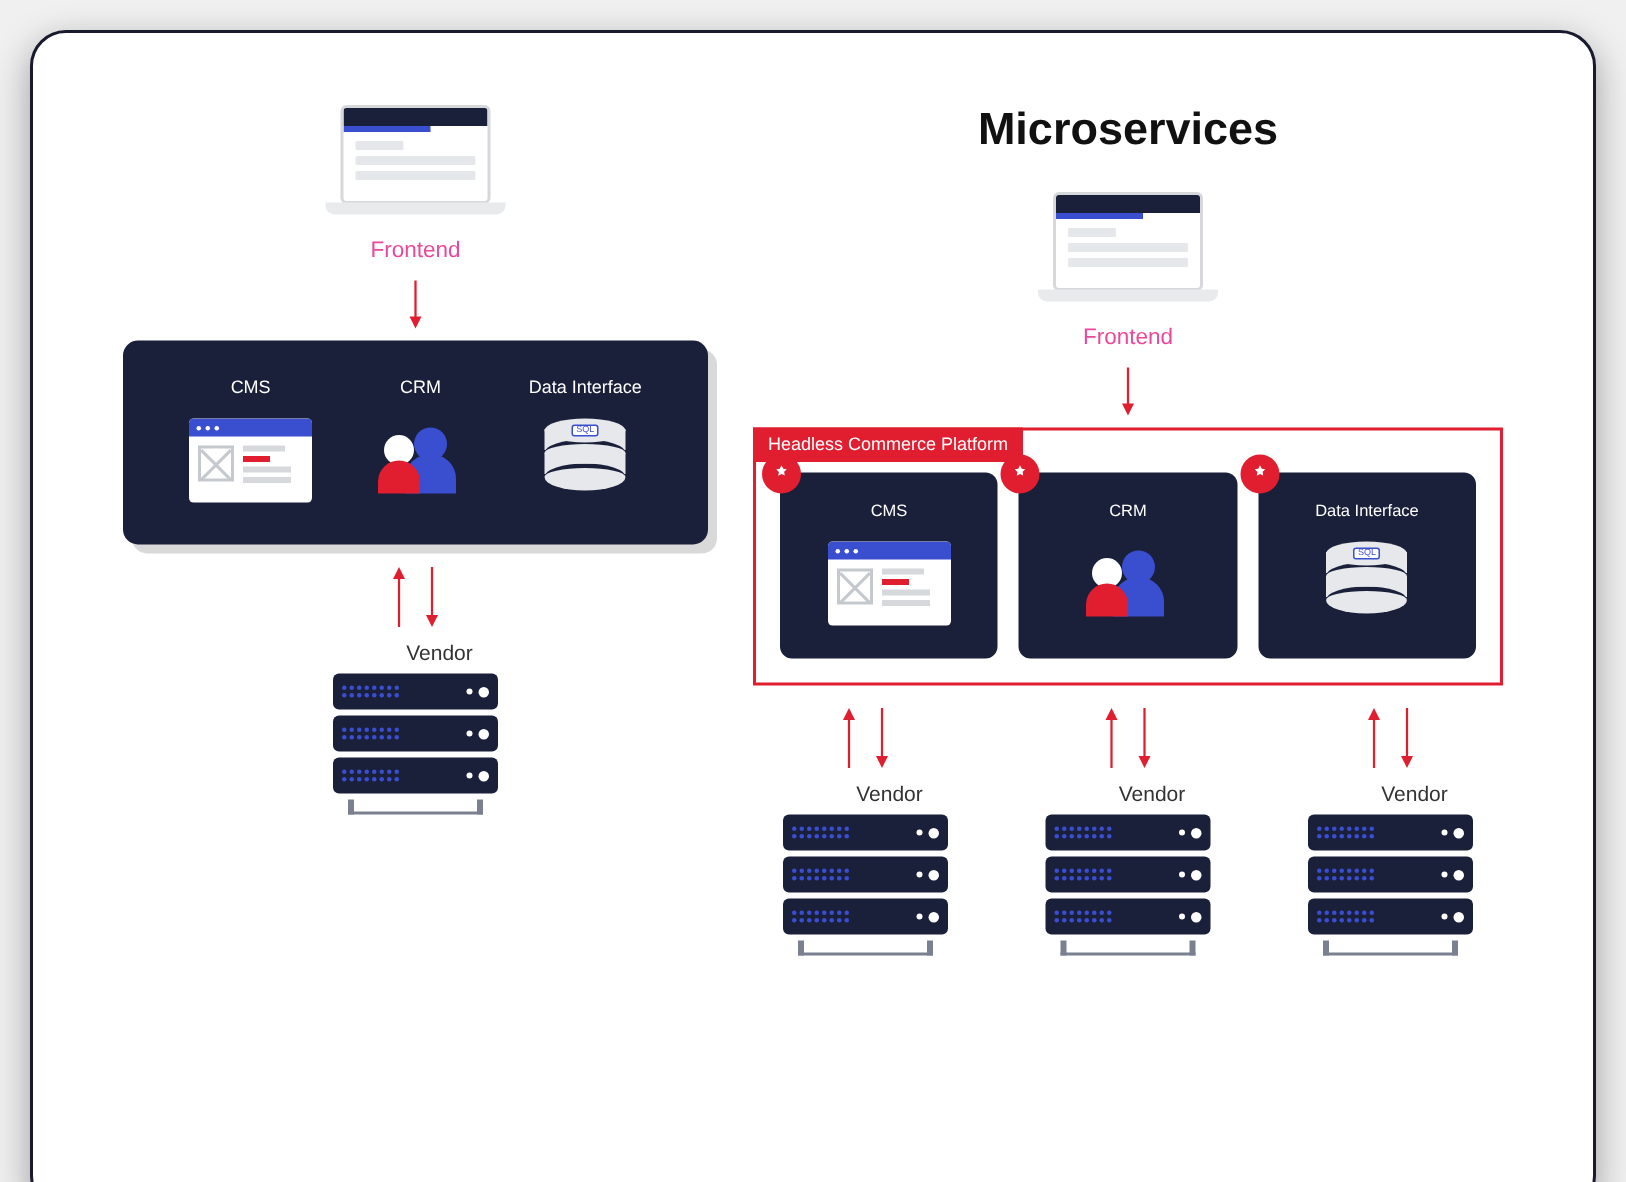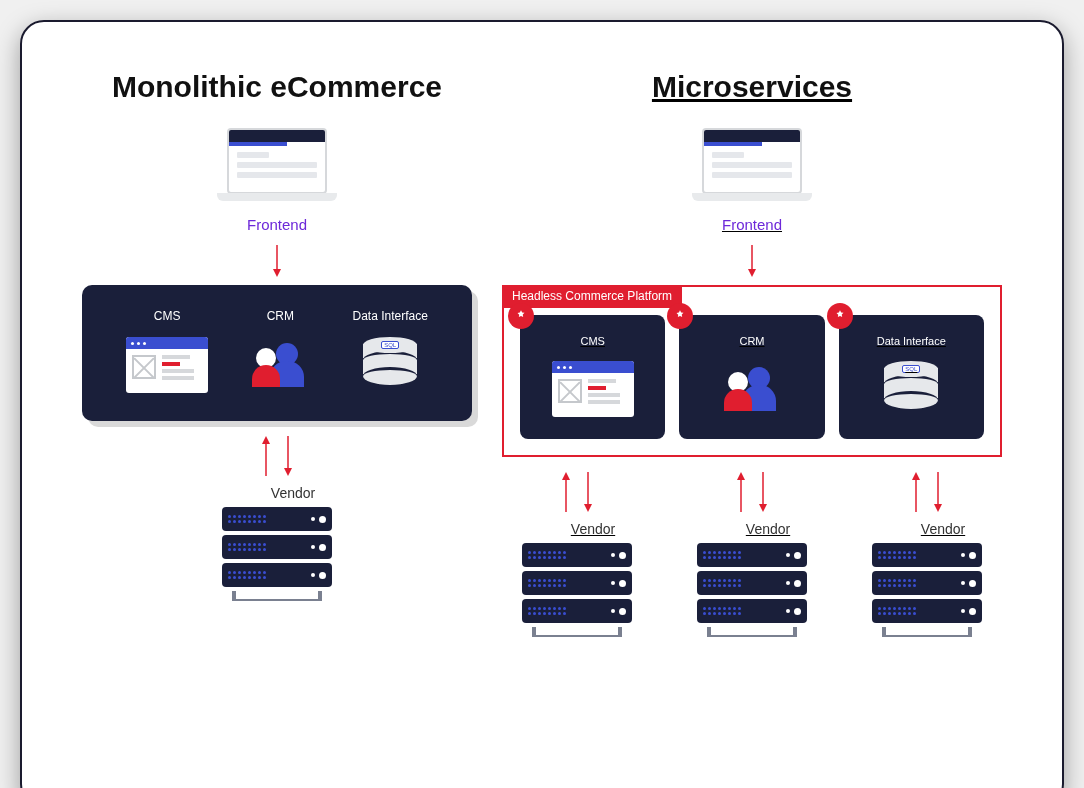--- a/index.html
+++ b/index.html
@@ -24,21 +24,21 @@
   gap: 30px;
   position: relative;
 }
 .column {
   flex: 1;
   display: flex;
   flex-direction: column;
   align-items: center;
 }
 .col-left { flex: 0.9; }
-.col-right { flex: 1.1; text-decoration: underline; }
+.col-right { flex: 1.1; }
 .heading {
   font-size: 30px;
   font-weight: 700;
   color: #111;
   margin-bottom: 24px;
 }
 .laptop {
   width: 120px;
   height: 80px;
   position: relative;
@@ -75,21 +75,21 @@
 .laptop-line.short { width: 40%; }
 .laptop-base {
   width: 120px;
   height: 8px;
   background: #e8eaec;
   border-radius: 0 0 6px 6px;
   margin-top: -1px;
 }
 .subtitle {
   font-size: 15px;
-  color: #6d28d9;
+  color: #ec4899;
   margin-bottom: 10px;
 }
 .arrow-down {
   height: 36px;
   display: flex;
   justify-content: center;
   align-items: center;
   margin-bottom: 6px;
 }
 .arrow-bidir {
@@ -377,21 +377,20 @@
   display: flex;
   justify-content: center;
 }
 </style>
 </head>
 <body>
 
 <div class="canvas">
 
   <div class="column col-left">
-    <div class="heading">Monolithic eCommerce</div>
 
     <div class="laptop">
       <div class="laptop-screen">
         <div class="laptop-topbar"></div>
         <div class="laptop-accent"></div>
         <div class="laptop-content">
           <div class="laptop-line short"></div>
           <div class="laptop-line"></div>
           <div class="laptop-line"></div>
         </div>

